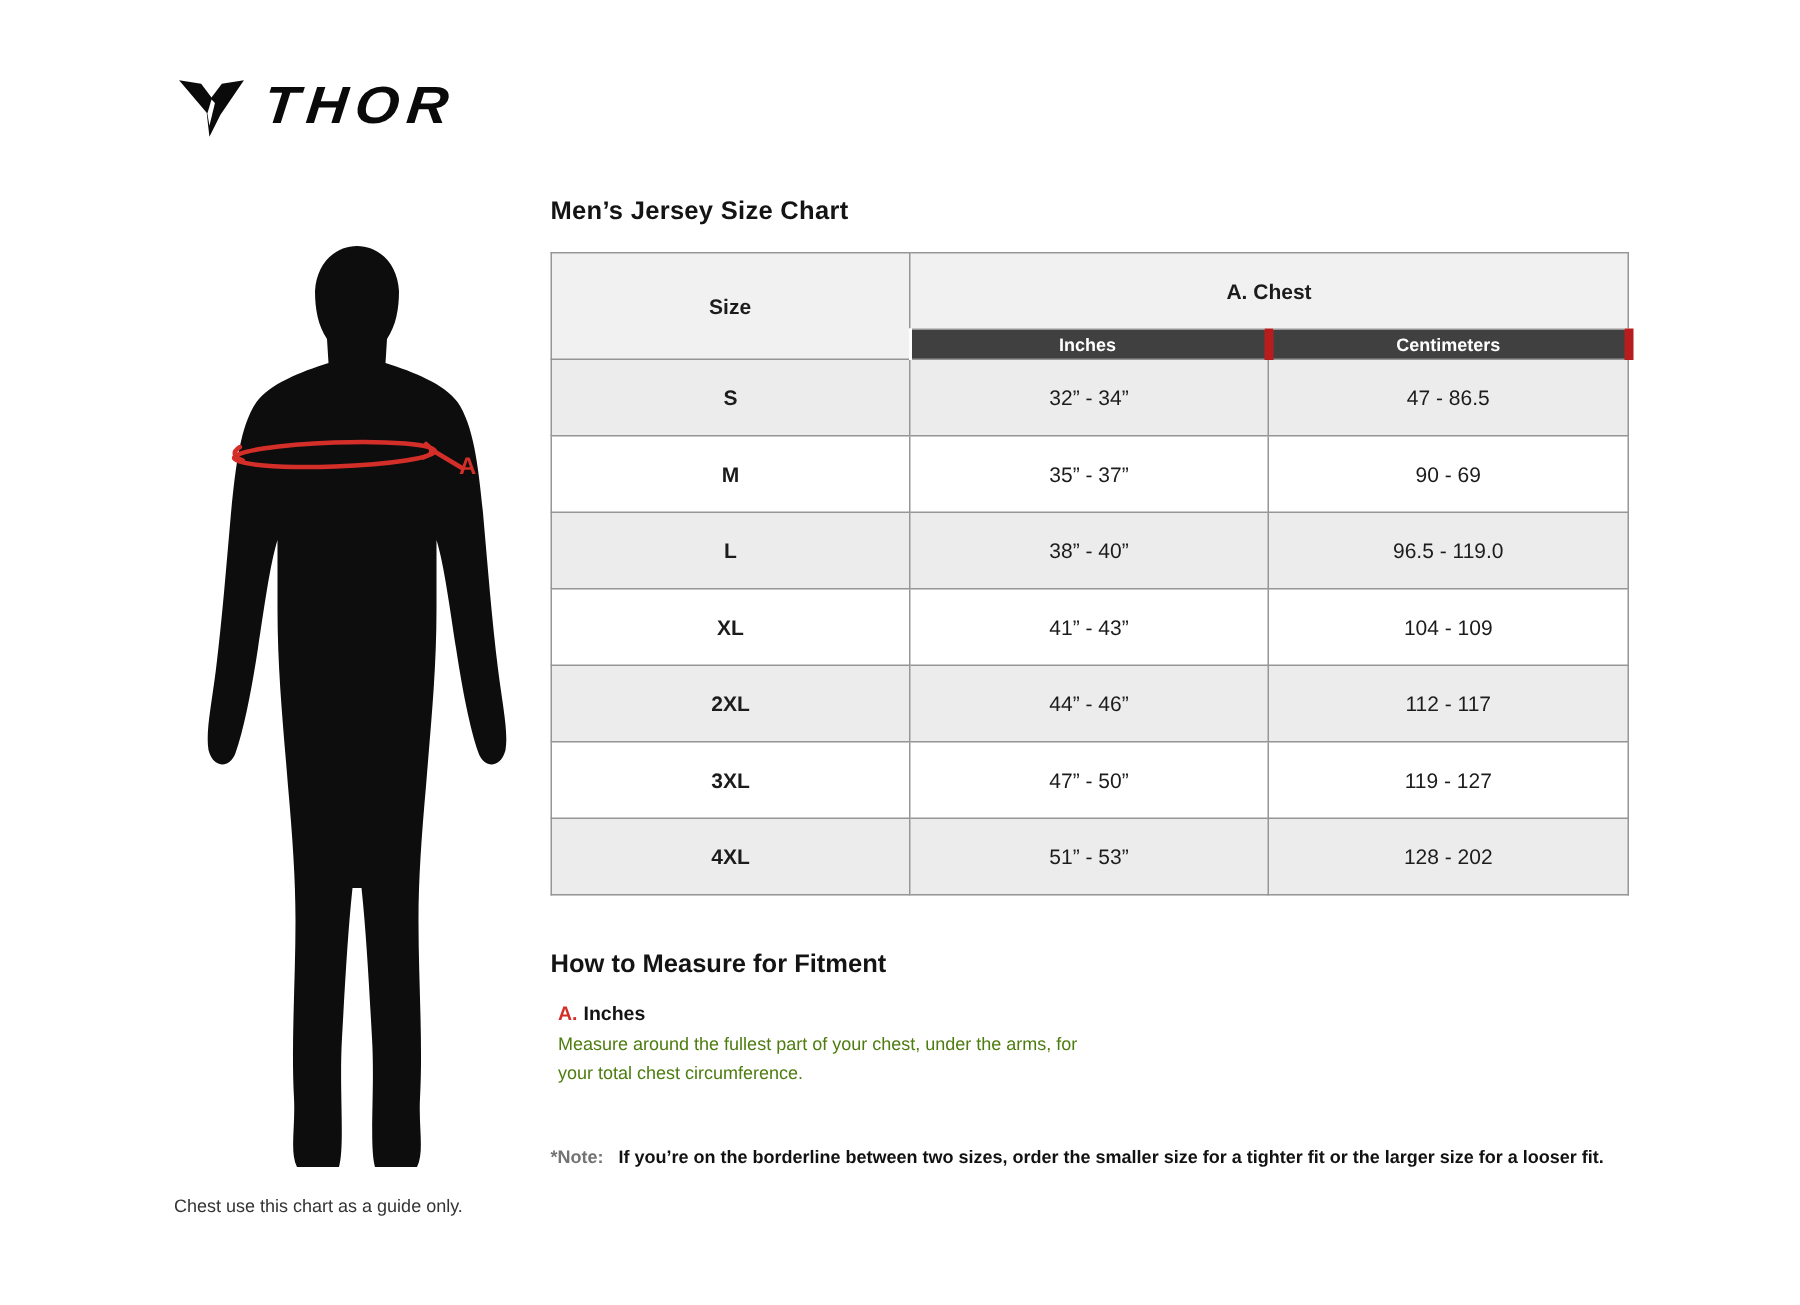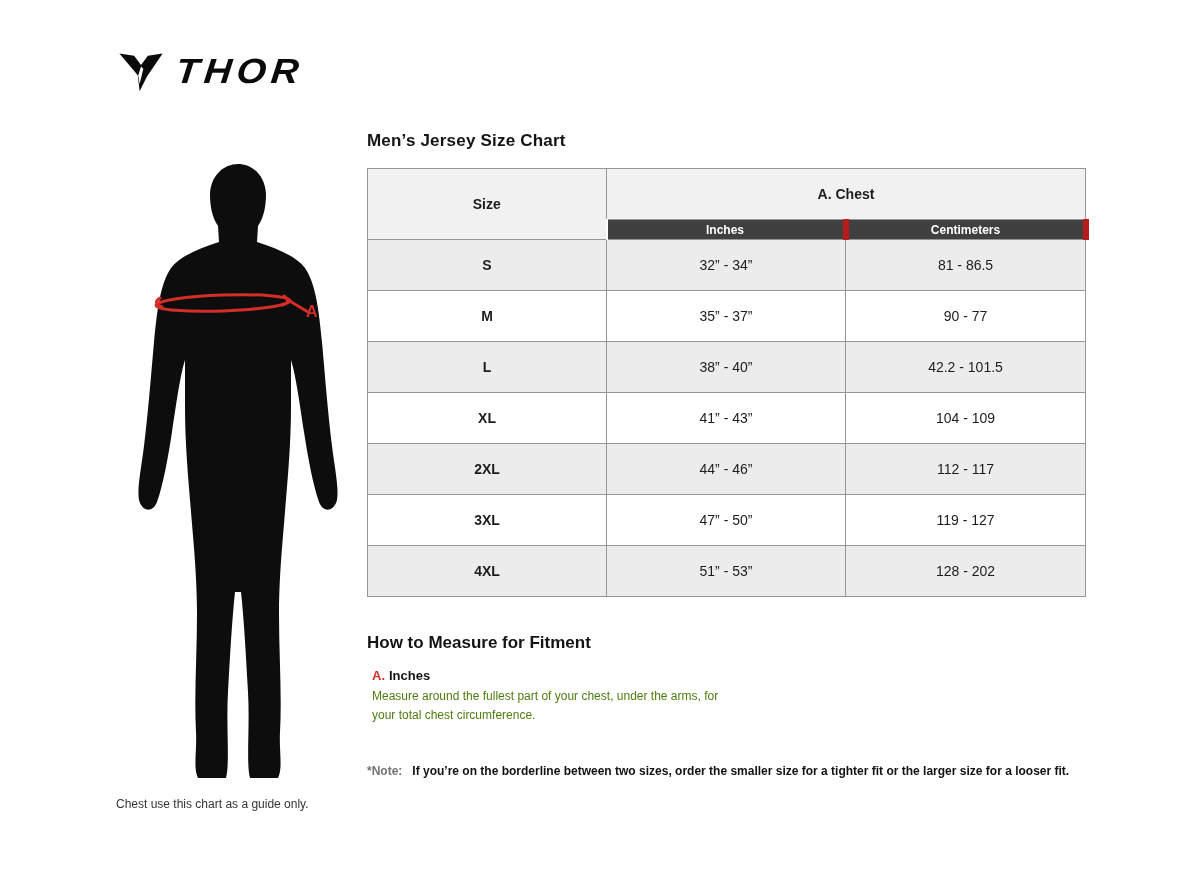--- a/index.html
+++ b/index.html
@@ -124,33 +124,33 @@
       </tr>
       <tr>
         <th class="sub-head">Inches</th>
         <th class="sub-head">Centimeters</th>
       </tr>
     </thead>
     <tbody>
     <tr>
       <td class="size-col">S</td>
       <td>32” - 34”</td>
-      <td>81 - 86.5</td>
+      <td>47 - 86.5</td>
     </tr>
 
     <tr>
       <td class="size-col">M</td>
       <td>35” - 37”</td>
-      <td>90 - 77</td>
+      <td>90 - 69</td>
     </tr>
 
     <tr>
       <td class="size-col">L</td>
       <td>38” - 40”</td>
-      <td>42.2 - 101.5</td>
+      <td>96.5 - 119.0</td>
     </tr>
 
     <tr>
       <td class="size-col">XL</td>
       <td>41” - 43”</td>
       <td>104 - 109</td>
     </tr>
 
     <tr>
       <td class="size-col">2XL</td>

